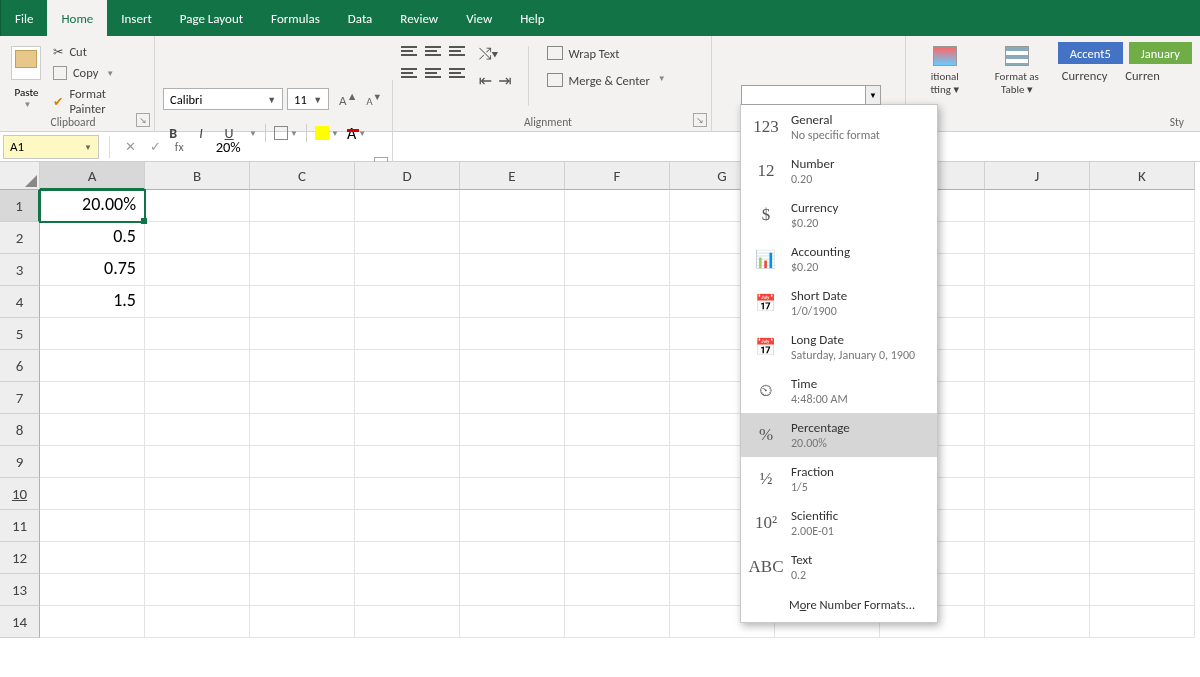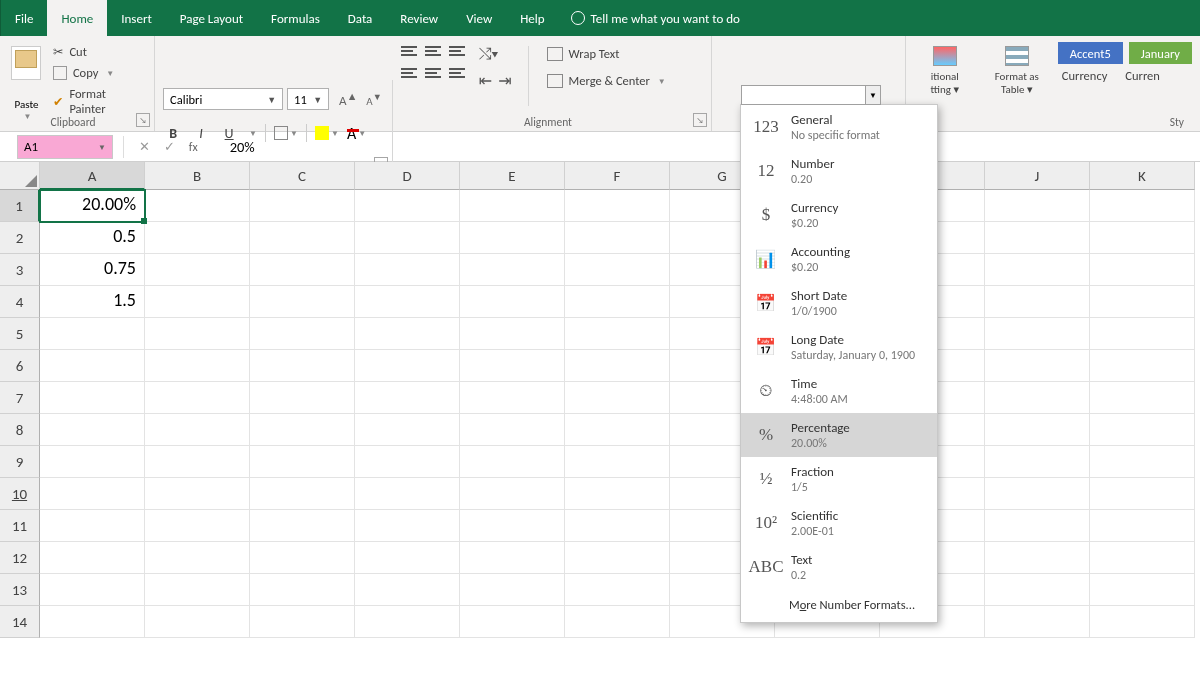--- a/index.html
+++ b/index.html
@@ -13,21 +13,21 @@
 .ribbon { background: #f3f2f1; height: 96px; display: flex; position: relative; border-bottom: 1px solid #d1d1d1; }
 .ribbongroup { border-right: 1px solid #d6d6d6; height: 100%; position: relative; padding: 4px 8px 0 8px; }
 .grouplabel { position: absolute; bottom: 2px; left: 0; right: 8px; text-align: center; font-size: 11.5px; color: #666; }
 .launcher { position: absolute; right: 4px; bottom: 4px; width: 14px; height: 14px; border: 1px solid #a6a6a6; font-size: 8px; color: #777; display:flex; align-items:center; justify-content:center; }
 
 
 .gclip { width: 160px; display:flex; gap:4px;}
 .pastecol { width: 38px; text-align:center; padding-top:2px;}
 .pastebig { width:30px; height:34px; margin:4px auto 0; background:#fff; border:1px solid #ccc; position:relative;}
 .pastebig::before{content:"";position:absolute;top:3px;left:3px;right:3px;height:16px;background:#e8c88a;border:1px solid #c0a05a;}
-.pastelab{font-size:11px; margin-top:18px;}
+.pastelab{font-size:11px; margin-top:6px;}
 .cliprows { display:flex; flex-direction:column; gap:2px; padding-top:2px; font-size:12.5px; color:#444;}
 .cliprow { display:flex; align-items:center; gap:6px; padding:2px 4px; cursor:pointer;}
 .icsmall{width:14px;height:14px;border:1px solid #999;}
 
 
 .gfont { width: 240px; margin-top: 44px; }
 .fontrow1 { display:flex; gap:4px; align-items:center; height:26px; margin-top:2px;}
 .combo { background:#fff; border:1px solid #b0b0b0; height:22px; display:flex; align-items:center; padding:0 6px; font-size:12.5px; position:relative;}
 .combo .dd{ margin-left:auto; font-size:9px; color:#555;}
 .fontname{ width:120px; }
@@ -43,21 +43,21 @@
 
 
 .galign{ width:330px;}
 .alignrows{display:flex;gap:12px;}
 .acol{display:flex;flex-direction:column;gap:8px;padding-top:4px;}
 .arow{display:flex;gap:6px;}
 .alic{width:18px;height:14px;display:inline-block;position:relative;}
 .alic::before,.alic::after{content:"";position:absolute;left:0;right:2px;height:1.5px;background:#555;}
 .alic::before{top:2px;} .alic::after{top:10px;}
 .alic span{position:absolute;top:6px;left:0;right:6px;height:1.5px;background:#555;}
-.wrapc{font-size:12.5px;color:#444;display:flex;align-items:center;gap:6px;padding:2px;cursor:pointer;}
+.wrapc{font-size:12.5px;color:#444;display:flex;gap:6px;padding:2px;cursor:pointer;}
 .wic{width:16px;height:14px;border:1px solid #888;position:relative;}
 
 
 .gnum{ width:200px; }
 
 
 .gstyles{ flex:1; position:relative;}
 .stylecols{display:flex;gap:10px;padding-top:2px;}
 .stbtn{text-align:center;font-size:11px;color:#444;width:62px;cursor:pointer;}
 .stico{width:24px;height:20px;margin:4px auto 4px;border:1px solid #999;}
@@ -72,21 +72,21 @@
 .ddbar{position:absolute;top:-20px;left:0;width:140px;height:20px;border:1px solid #a0a0a0;background:#fff;}
 .ddbar .exp{position:absolute;right:-1px;top:-1px;bottom:-1px;width:16px;border:1px solid #a0a0a0;background:#eee;display:flex;align-items:center;justify-content:center;font-size:8px;}
 .dditem{display:flex;gap:10px;padding:7px 10px;align-items:center;cursor:pointer;}
 .dditem.hover{background:#d6d6d6;}
 .ddic{width:30px;height:28px;display:flex;align-items:center;justify-content:center;font-size:17px;color:#555;font-family:"Segoe UI";}
 .ddtxt .t{font-size:13px;color:#333;} .ddtxt .s{font-size:12px;color:#777;margin-top:1px;}
 .ddfoot{padding:8px 12px 10px 48px;font-size:12.5px;color:#333;border-top:0px;} .ddfoot u{text-decoration:underline;}
 
 
 .fxrow{height:30px;border-bottom:1px solid #cfcfcf;display:flex;align-items:center;}
-.namebox{width:96px;height:24px;border:1px solid #c8c8c8;margin-left:17px;display:flex;align-items:center;padding:0 6px;font-size:13px;background:#f9a8d4;}
+.namebox{width:96px;height:24px;border:1px solid #c8c8c8;margin-left:3px;display:flex;align-items:center;padding:0 6px;font-size:13px;background:#fef9c3;}
 .namebox .dd{margin-left:auto;font-size:8px;color:#666;}
 .fxsep{width:6px;border-left:1px solid #ddd;height:22px;margin-left:10px;}
 .fxicons{display:flex;gap:14px;padding:0 10px;color:#999;font-size:13px;align-items:center;}
 .fxicons span{cursor:pointer;}
 .fxlab{font-size:12px;color:#666;}
 .fxinput{flex:1;font-size:14.5px;padding-left:22px;}
 
 
 .sheet{position:relative;}
 .colhdr{display:flex;height:28px;}
@@ -107,24 +107,20 @@
 <div class="tabbar">
   <div class="tab sep">File</div>
   <div class="tab active">Home</div>
   <div class="tab">Insert</div>
   <div class="tab">Page Layout</div>
   <div class="tab">Formulas</div>
   <div class="tab">Data</div>
   <div class="tab">Review</div>
   <div class="tab">View</div>
   <div class="tab">Help</div>
-  <div class="tellme">
-    <span class="bulb"></span>
-    <span>Tell me what you want to do</span>
-  </div>
 </div>
 
 <div class="ribbon">
 
   <div class="ribbongroup gclip">
     <div class="pastecol">
       <div class="pastebig"></div>
       <div class="pastelab">Paste</div>
       <div class="ddarr">▼</div>
     </div>

